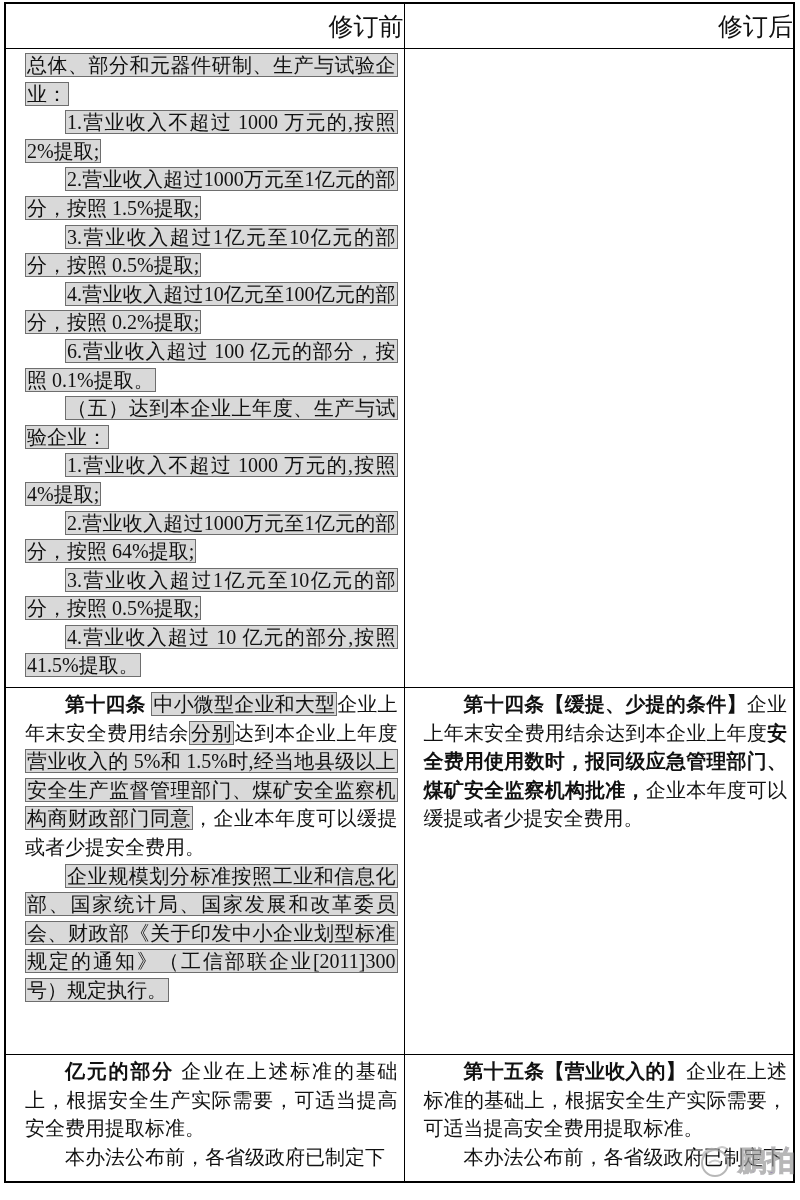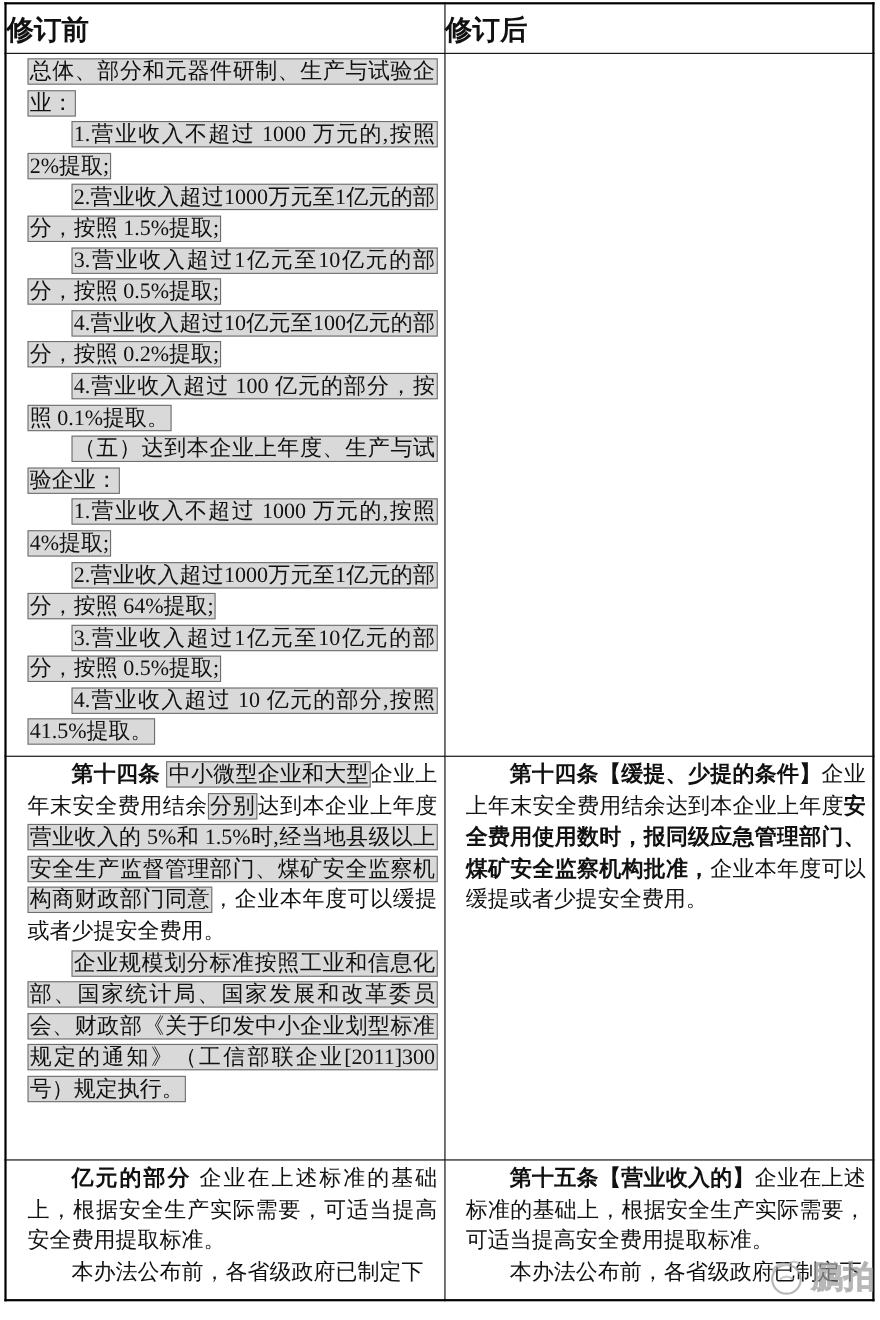--- a/index.html
+++ b/index.html
@@ -8,23 +8,23 @@
     background:#ffffff;color:#111111;
     font-family:"Liberation Serif","DejaVu Serif",serif;
   }
   table.cmp{
     position:absolute;left:4px;top:2px;width:791px;
     border-collapse:collapse;table-layout:fixed;
     border:2px solid #000;
   }
   table.cmp th, table.cmp td{border:1.5px solid #000;}
   table.cmp th{
-    height:44px;text-align:left;vertical-align:middle;
+    height:44px;text-align:right;vertical-align:middle;
     font-family:"Liberation Sans","DejaVu Sans",sans-serif;
-    font-weight:700;font-size:25px;padding:0;
+    font-weight:400;font-size:25px;padding:0;
   }
   table.cmp td{vertical-align:top;padding:2px 6px 0 6px;overflow:hidden;}
   tr.row-1 td{height:636px;}
   tr.row-2 td{height:364px;}
   tr.row-3 td{height:124px;}
   p.para{margin:0;font-size:20px;line-height:28.6px;text-align:justify;padding-left:13px;}
   p.indent{text-indent:2em;}
   span.hl{
     background:#d9d9d9;
     border:1px solid #6e6e6e;
@@ -64,21 +64,21 @@
     </tr>
   </thead>
   <tbody>
       <tr class="row-1">
         <td>
           <p class="para"><span class="hl">总体、部分和元器件研制、生产与试验企业：</span></p>
           <p class="para indent"><span class="hl">1.营业收入不超过 1000 万元的,按照 2%提取;</span></p>
           <p class="para indent"><span class="hl">2.营业收入超过1000万元至1亿元的部分，按照 1.5%提取;</span></p>
           <p class="para indent"><span class="hl">3.营业收入超过1亿元至10亿元的部分，按照 0.5%提取;</span></p>
           <p class="para indent"><span class="hl">4.营业收入超过10亿元至100亿元的部分，按照 0.2%提取;</span></p>
-          <p class="para indent"><span class="hl">4.营业收入超过 100 亿元的部分，按照 0.1%提取。</span></p>
+          <p class="para indent"><span class="hl">6.营业收入超过 100 亿元的部分，按照 0.1%提取。</span></p>
           <p class="para indent"><span class="hl">（五）达到本企业上年度、生产与试验企业：</span></p>
           <p class="para indent"><span class="hl">1.营业收入不超过 1000 万元的,按照 4%提取;</span></p>
           <p class="para indent"><span class="hl">2.营业收入超过1000万元至1亿元的部分，按照 64%提取;</span></p>
           <p class="para indent"><span class="hl">3.营业收入超过1亿元至10亿元的部分，按照 0.5%提取;</span></p>
           <p class="para indent"><span class="hl">4.营业收入超过 10 亿元的部分,按照 41.5%提取。</span></p>
         </td>
         <td></td>
       </tr>
       <tr class="row-2">
         <td>

